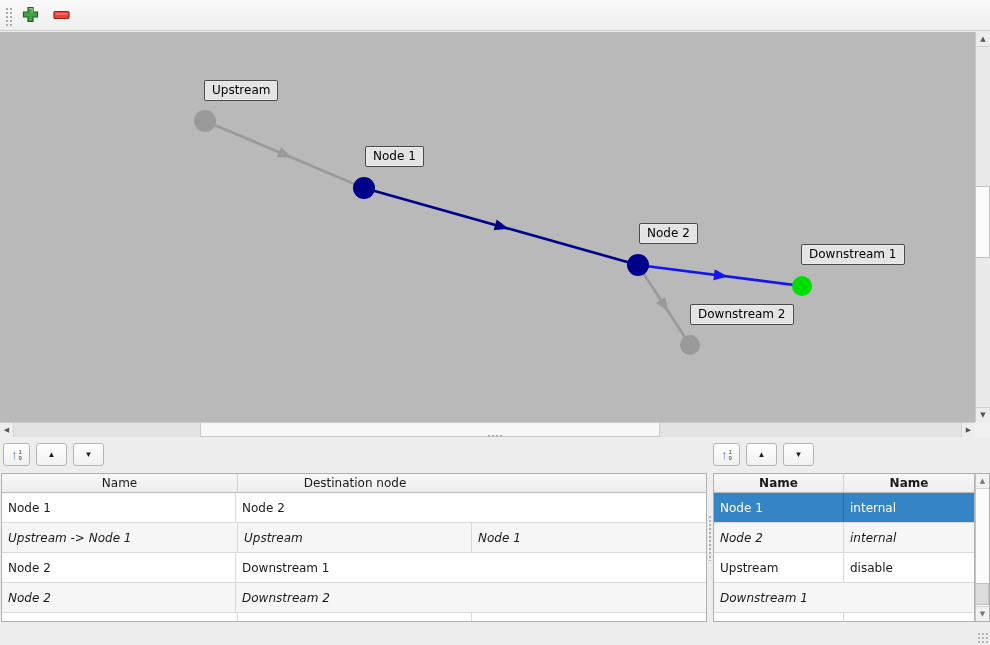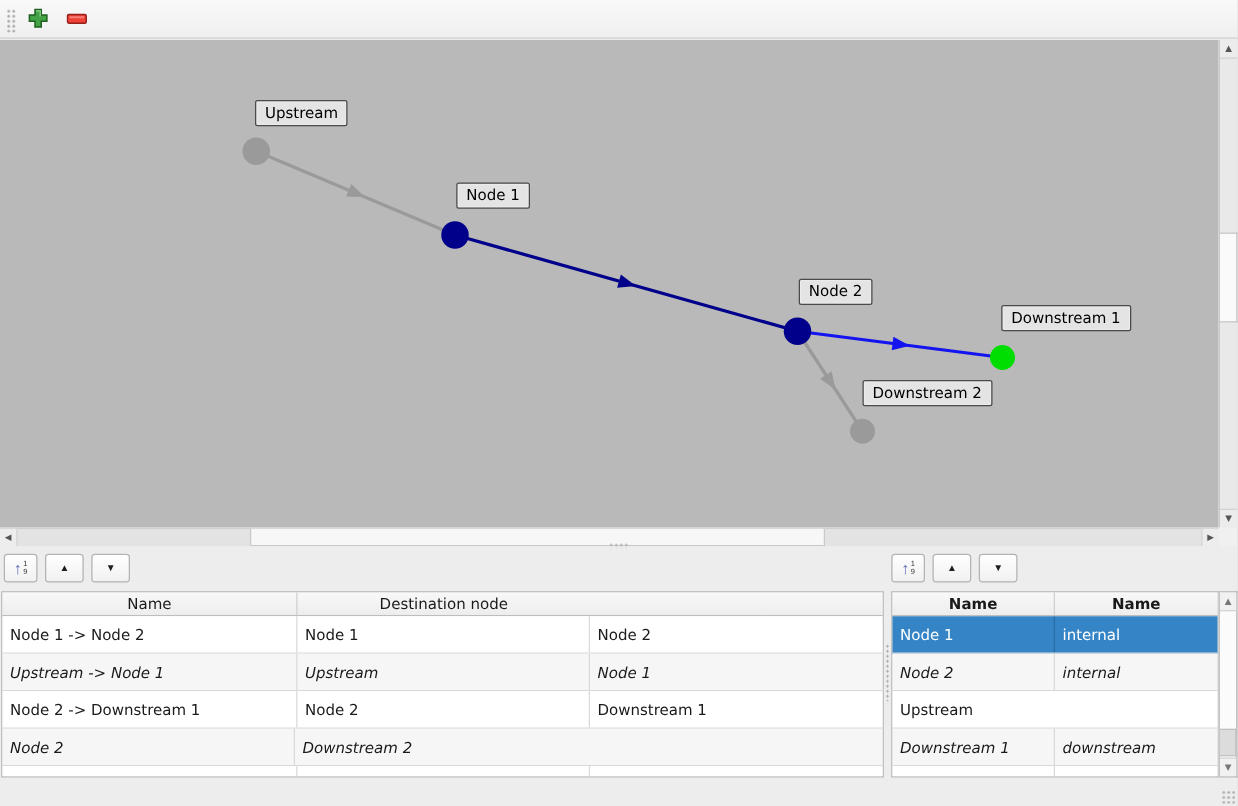--- a/index.html
+++ b/index.html
@@ -193,31 +193,29 @@
         <span class="tri">▼</span>
       </button>
   </div>
 
   <div class="table t-left" id="edges-table">
       <div class="thead">
         <div class="th" style="width: 236px;">Name</div>
         <div class="th" style="width: 234px;">Destination node</div>
       </div>
       <div class="tr">
-        <div class="td" style="width: 236px;">Node 1 -&gt; Node 2</div>
         <div class="td" style="width: 234px;">Node 1</div>
         <div class="td" style="width: 234px;">Node 2</div>
       </div>
       <div class="tr alt">
         <div class="td" style="width: 236px;">Upstream -&gt; Node 1</div>
         <div class="td" style="width: 234px;">Upstream</div>
         <div class="td" style="width: 234px;">Node 1</div>
       </div>
       <div class="tr">
-        <div class="td" style="width: 236px;">Node 2 -&gt; Downstream 1</div>
         <div class="td" style="width: 234px;">Node 2</div>
         <div class="td" style="width: 234px;">Downstream 1</div>
       </div>
       <div class="tr alt">
         <div class="td" style="width: 234px;">Node 2</div>
         <div class="td" style="width: 234px;">Downstream 2</div>
       </div>
       <div class="tr partial">
         <div class="td" style="width: 236px;"></div>
         <div class="td" style="width: 234px;"></div>
@@ -233,24 +231,24 @@
       <div class="tr selected">
         <div class="td" style="width: 130px;">Node 1</div>
         <div class="td" style="width: 130px;">internal</div>
       </div>
       <div class="tr alt">
         <div class="td" style="width: 130px;">Node 2</div>
         <div class="td" style="width: 130px;">internal</div>
       </div>
       <div class="tr">
         <div class="td" style="width: 130px;">Upstream</div>
+        <div class="td" style="width: 130px;">disable</div>
       </div>
       <div class="tr alt">
         <div class="td" style="width: 130px;">Downstream 1</div>
-        <div class="td" style="width: 130px;">downstream</div>
       </div>
       <div class="tr partial">
         <div class="td" style="width: 130px;"></div>
         <div class="td" style="width: 130px;"></div>
       </div>
     </div>
 
   <div class="tscroll">
     <div class="sb-btn up">▲</div>
     <div class="thumb"></div>

